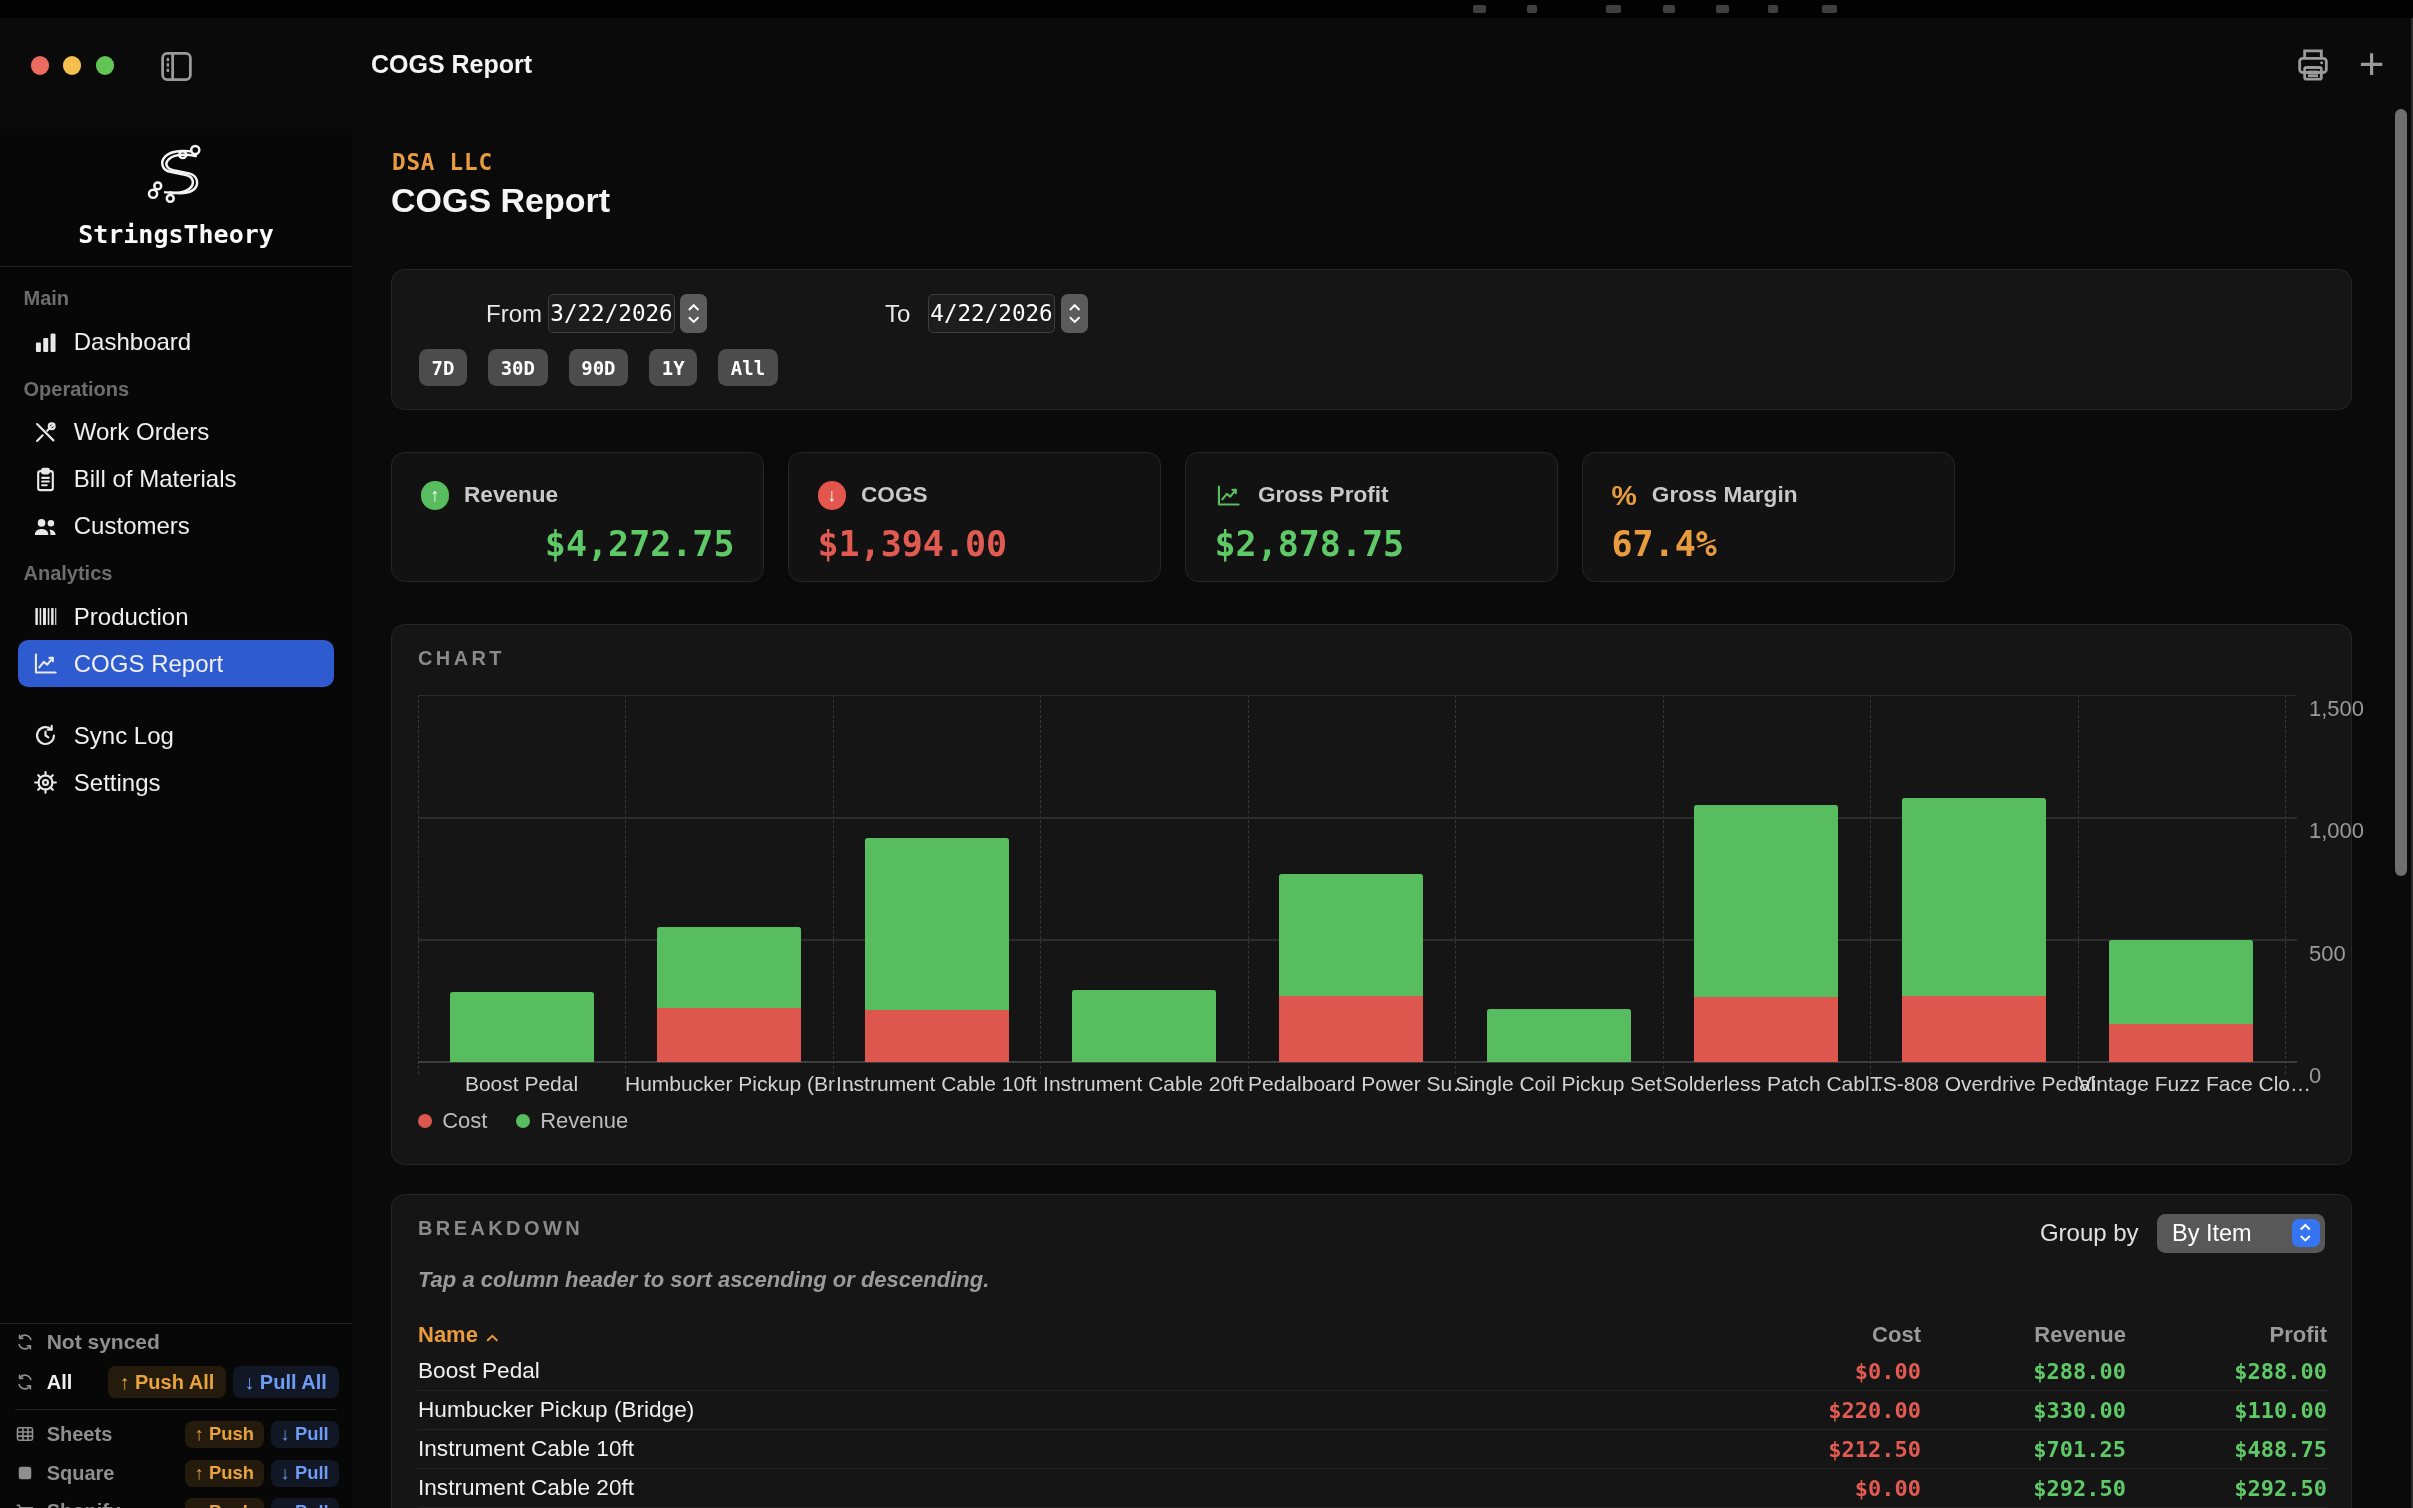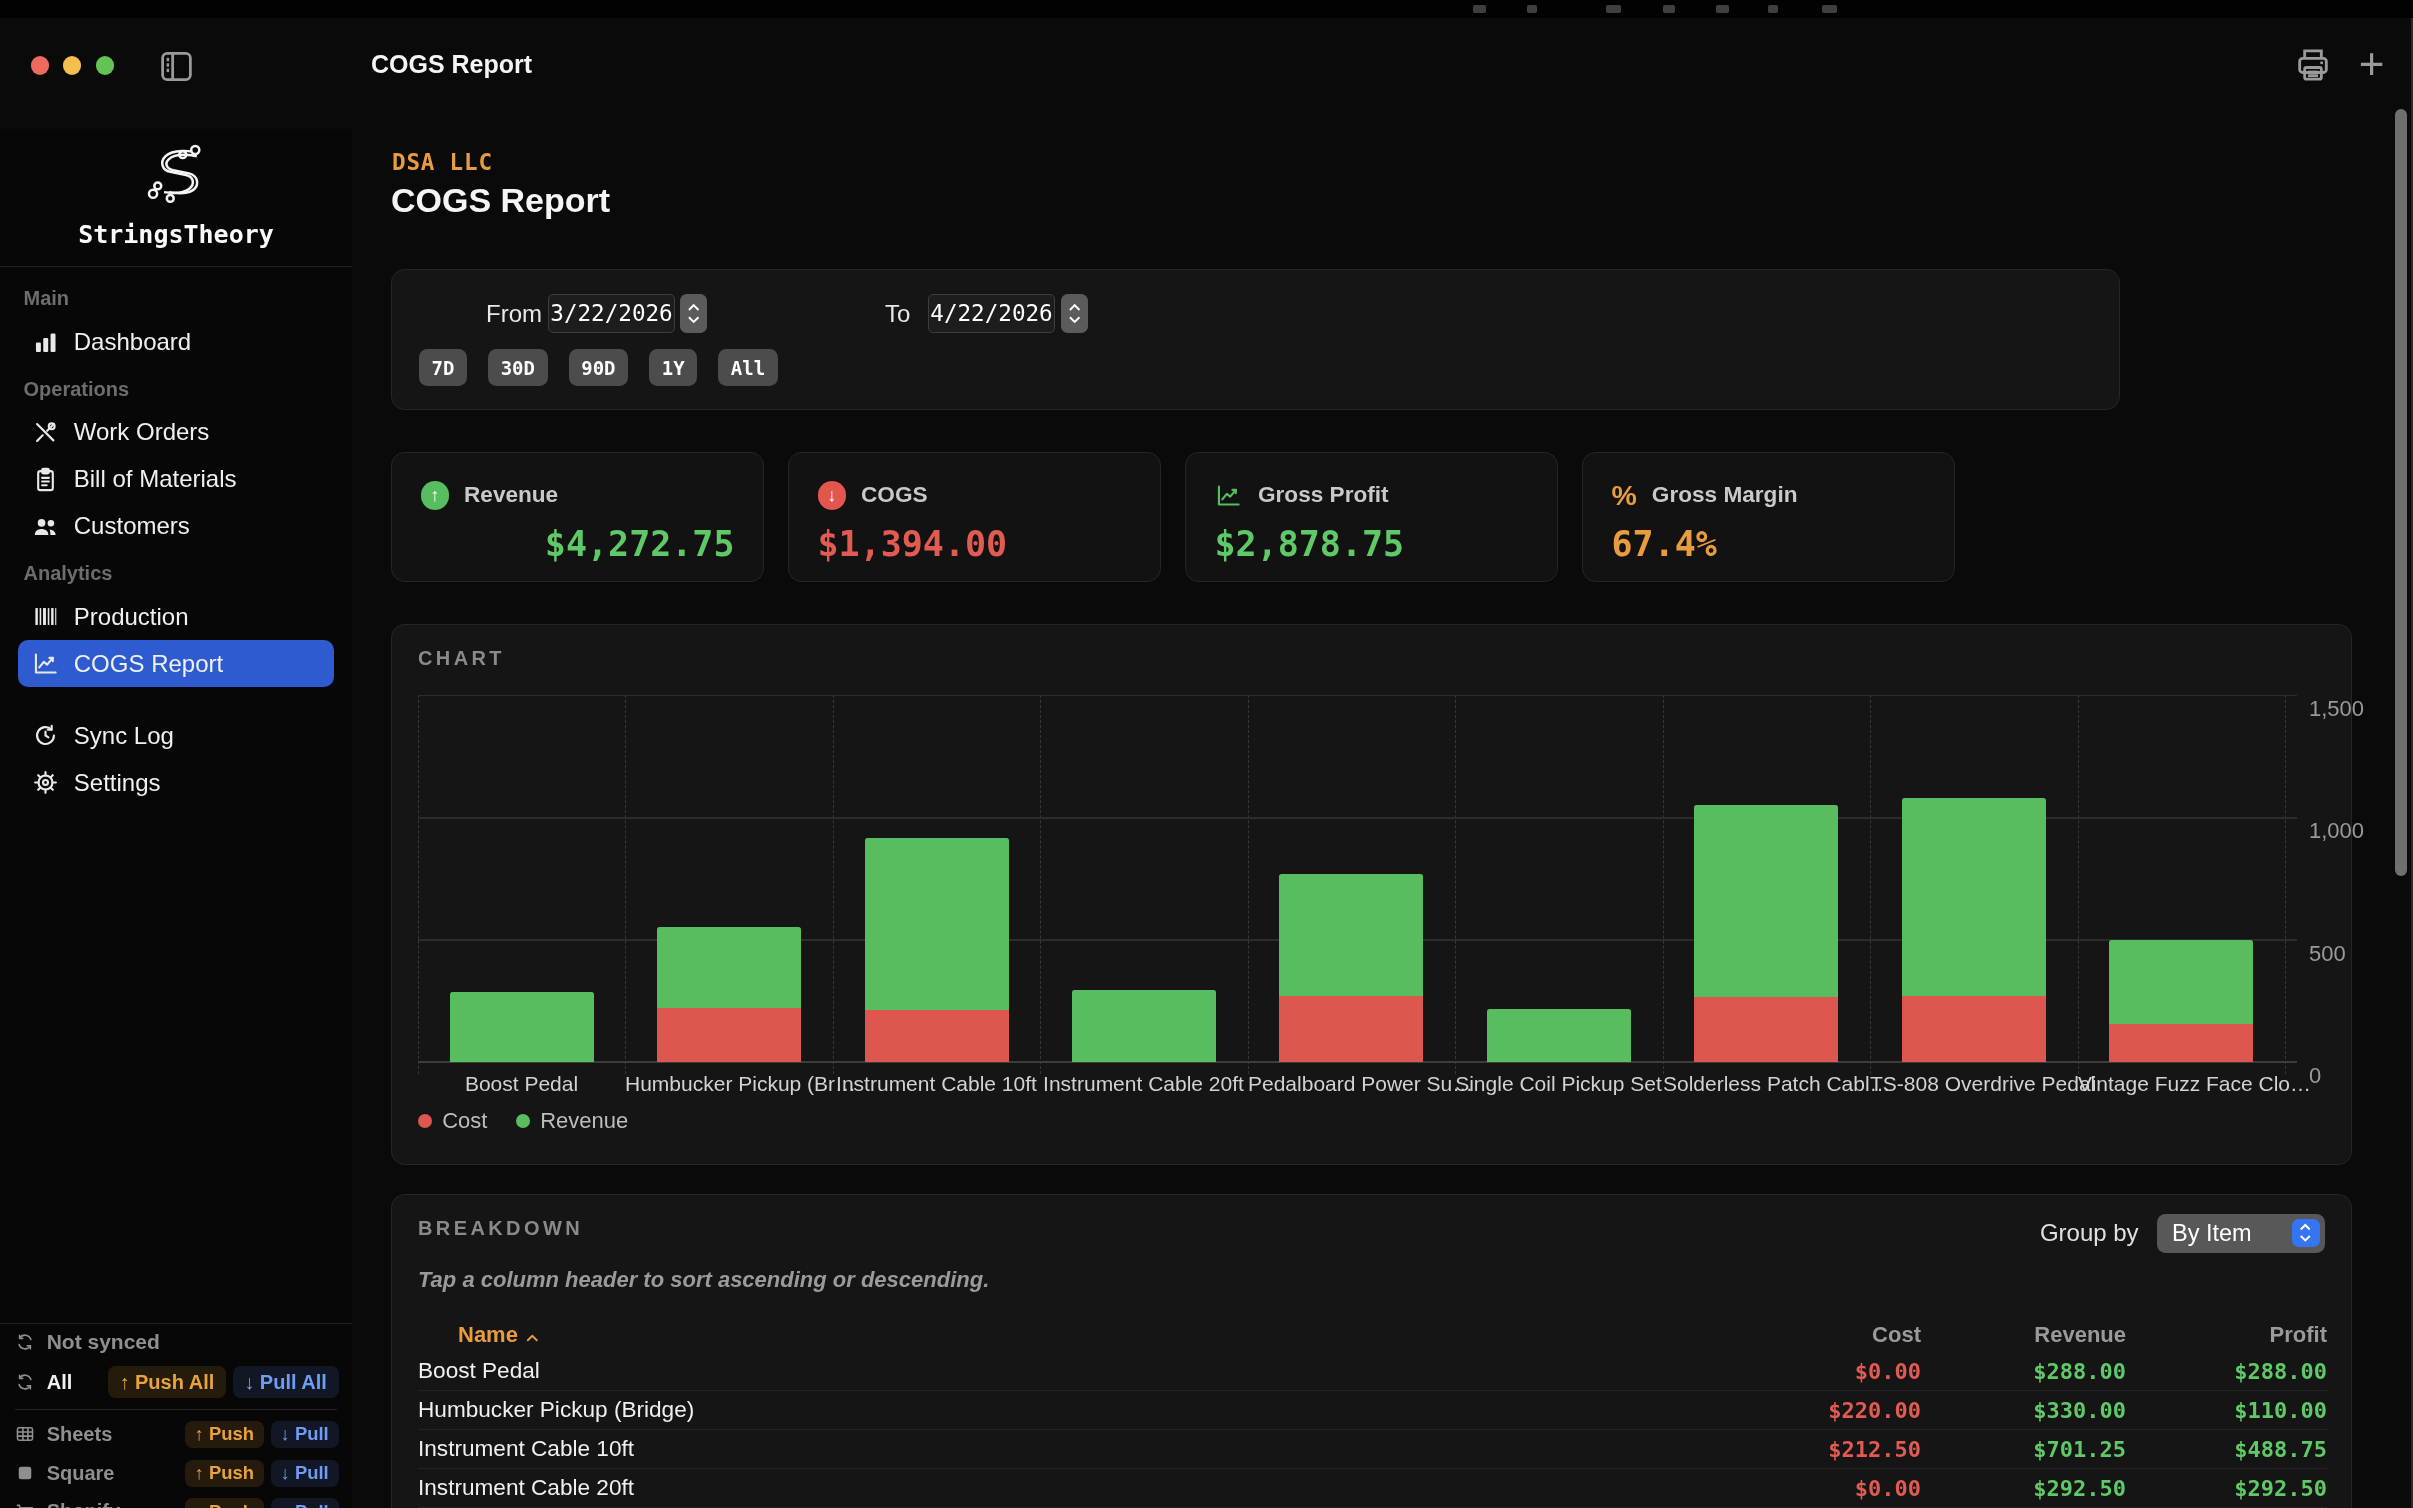--- a/index.html
+++ b/index.html
@@ -55,21 +55,21 @@
   .sync-div{height:0;border-top:1.7px solid #232323;margin:5px 15px;}
 
   
   #company{position:absolute;left:392px;top:149px;font-size:22.6px;font-weight:bold;color:#e99c3e;letter-spacing:0.8px;}
   #page-title{position:absolute;left:391px;top:181px;font-size:34px;font-weight:bold;color:#f5f5f5;}
 
   .panel{position:absolute;background:#151515;border:1.7px solid #262626;border-radius:13.4px;box-sizing:border-box;}
   .panel-label{position:absolute;left:26px;top:22px;font-size:20px;font-weight:bold;letter-spacing:3.4px;color:#8a8a8a;}
 
   
-  #filter-panel{left:391px;top:270px;width:1729px;height:141px;}
+  #filter-panel{left:391px;top:270px;width:1961px;height:141px;}
   .f-label{position:absolute;top:30px;font-size:24px;color:#e8e8e8;}
   .f-field{position:absolute;top:23.5px;height:39px;width:127px;background:#1d1d1d;border:1.7px solid #3d3d3d;border-radius:5px;
            font-size:22.6px;color:#fff;display:flex;align-items:center;justify-content:center;box-sizing:border-box;}
   .stepper{position:absolute;top:23.5px;width:27px;height:39px;background:#5b5b5b;border-radius:6.7px;display:flex;flex-direction:column;align-items:center;justify-content:center;gap:3.4px;}
   .stepper svg{width:13.4px;height:9.2px;display:block;color:#fff;}
   #pill-row{position:absolute;left:27px;top:79px;display:flex;gap:21px;}
   .pill{height:37px;padding:0 12.6px;background:#4c4c4c;border:none;border-radius:8.4px;color:#fff;
         font-family:"DejaVu Sans Mono",monospace;font-size:19px;font-weight:bold;cursor:pointer;}
 
   
@@ -114,21 +114,21 @@
   #table{position:absolute;left:26px;top:122px;width:1909px;}
   .trow,#thead{display:flex;align-items:center;}
   #thead{height:35px;}
   .trow{height:38px;border-bottom:0.8px solid #232323;}
   .tc{box-sizing:border-box;}
   .tc.name{flex:1;text-align:left;}
   .tc.c2{width:201px;text-align:right;}
   .tc.c3{width:205px;text-align:right;}
   .tc.c4{width:201px;text-align:right;}
   .th{font-size:22px;font-weight:600;color:#9a9a9a;}
-  .th.sorted{color:#e99c3e;display:flex;align-items:center;gap:8.4px;margin-left:40px;}
+  .th.sorted{color:#e99c3e;display:flex;align-items:center;gap:8.4px;}
   .cell-name{font-size:22.6px;color:#f0f0f0;}
   .num{font-family:"DejaVu Sans Mono",monospace;font-size:22px;font-weight:bold;}
   .num.red{color:#e25b52;}
   .num.green{color:#5fc968;}
 </style>
 </head>
 <body>
 
 <div id="menu-strip">
   <div class="smudge" style="left:1473px;width:13.4px;"></div>

